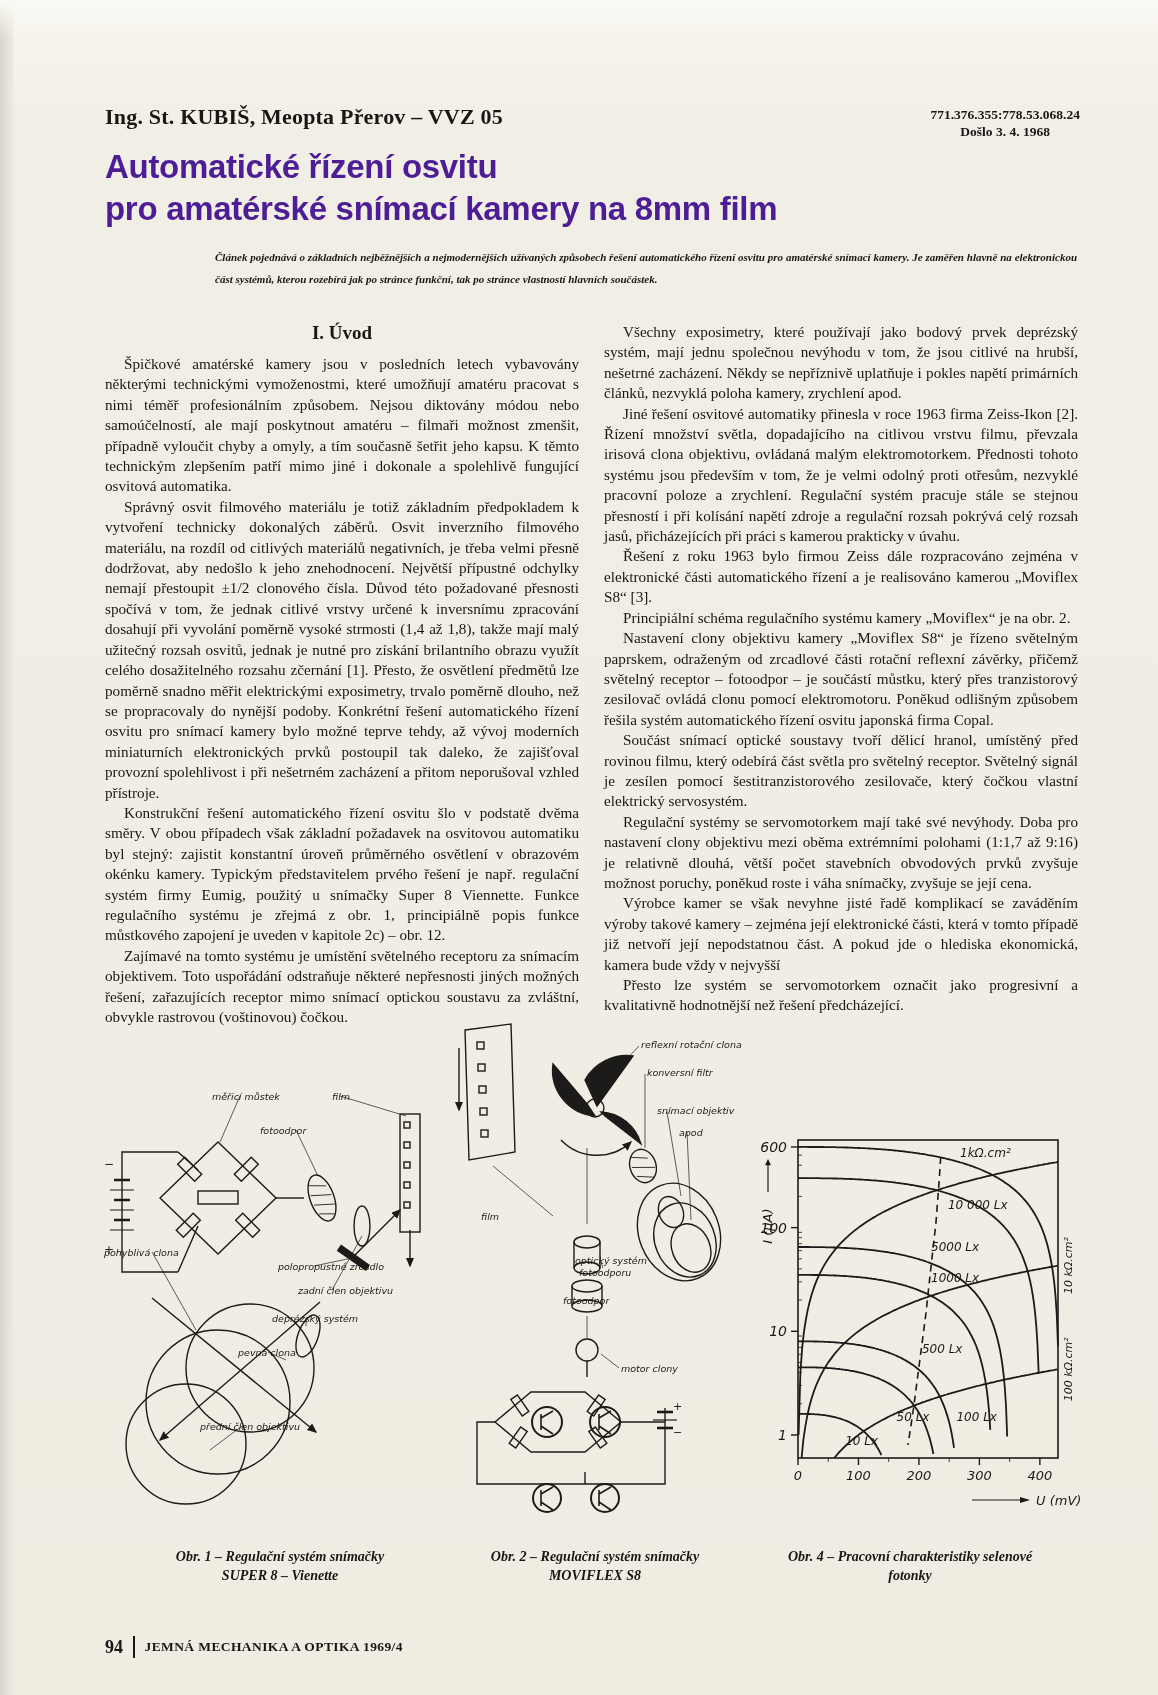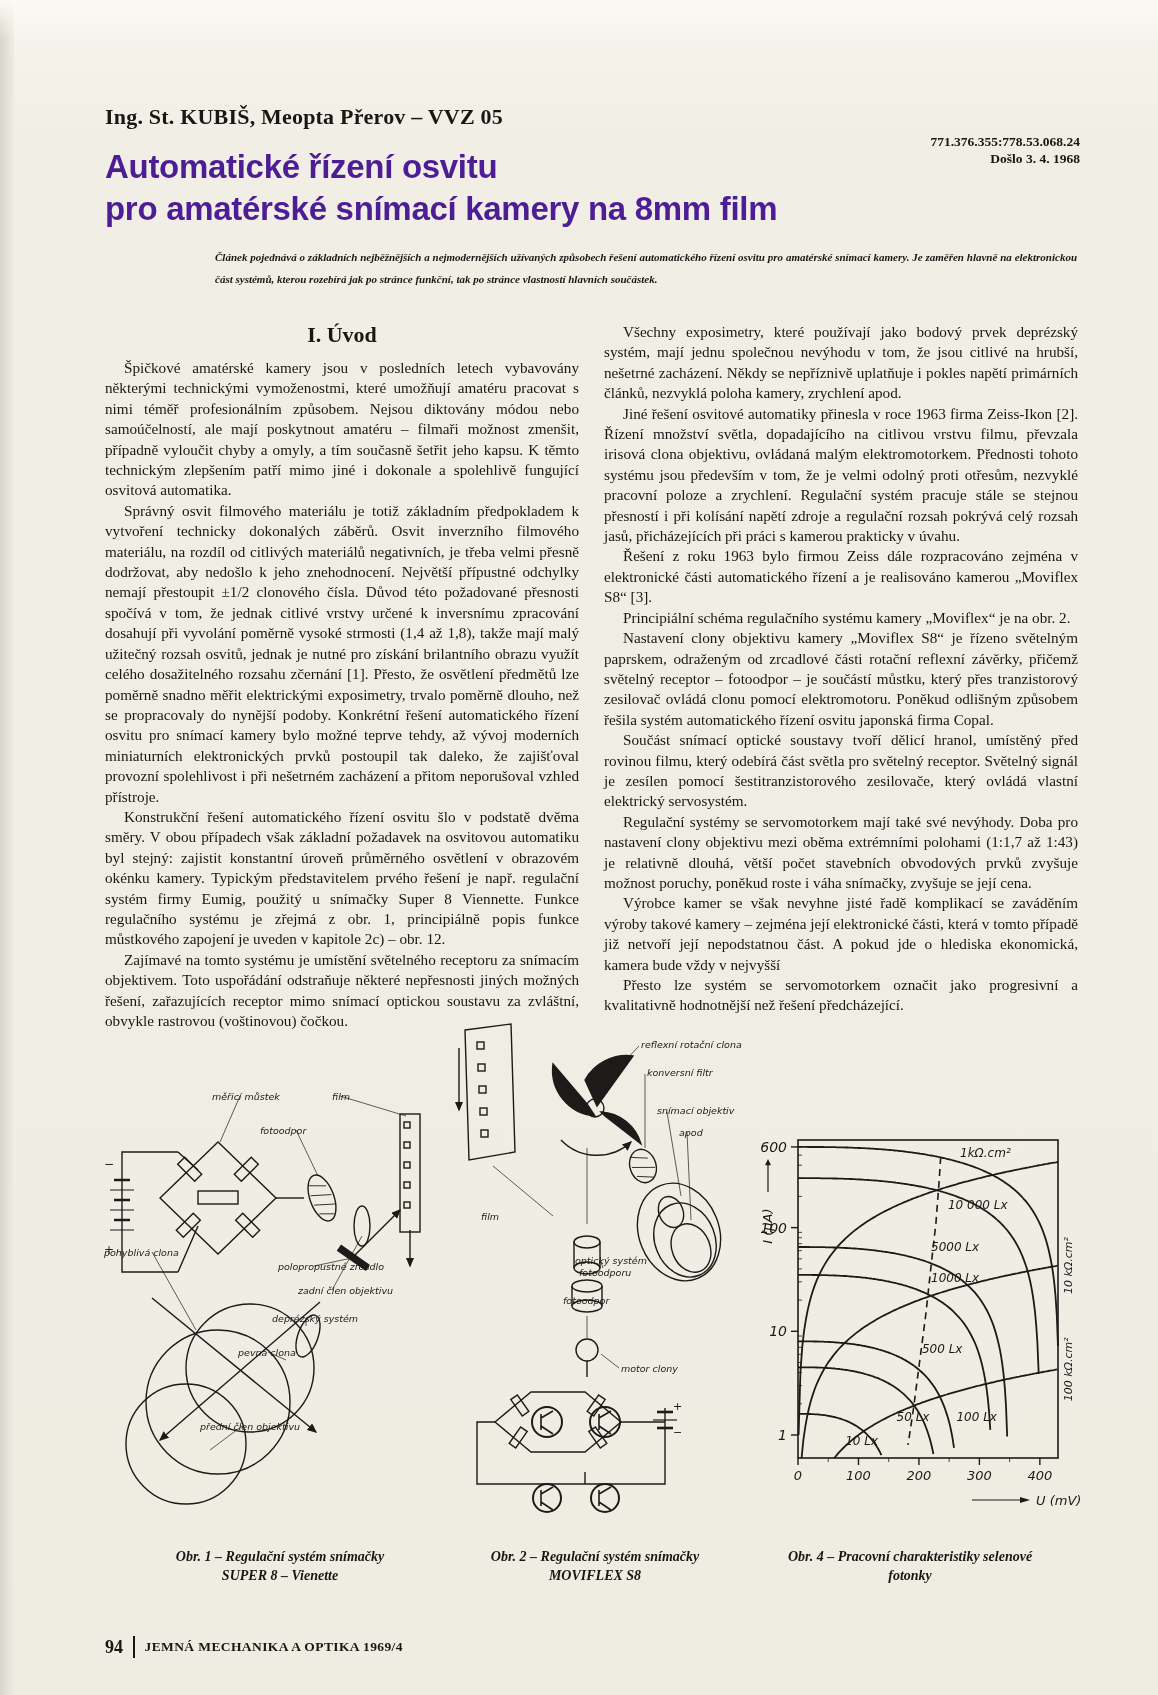--- a/index.html
+++ b/index.html
@@ -8,29 +8,29 @@
     background:linear-gradient(180deg,#f7f5ee 0%,#f1eee5 8%,#f0ede4 60%,#efece2 100%);
     font-family:"Liberation Serif","DejaVu Serif",serif;
     color:#181715;overflow:hidden;
   }
   .scan-edge{position:absolute;left:0;top:0;bottom:0;width:14px;
     background:linear-gradient(90deg,#d8d5cc,#efece2);}
   .scan-top{position:absolute;left:0;top:0;right:0;height:40px;
     background:linear-gradient(180deg,#faf9f4,rgba(250,249,244,0));}
   .header{position:absolute;left:105px;right:78px;top:104px;}
   .author{font-weight:bold;font-size:22px;letter-spacing:.2px;}
-  .codes{position:absolute;right:0;top:2px;text-align:right;font-weight:bold;font-size:13.5px;line-height:17px;margin-top:27px;}
+  .codes{position:absolute;right:0;top:2px;text-align:center;font-weight:bold;font-size:13.5px;line-height:17px;}
   .title{position:absolute;left:105px;top:146px;
     font-family:"Liberation Sans","DejaVu Sans",sans-serif;
     font-weight:700;font-size:33px;line-height:42px;letter-spacing:-.3px;color:#4c1d95;}
   .abstract{position:absolute;left:215px;width:862px;top:247px;
     font-style:italic;font-weight:600;font-size:11px;line-height:21.5px;text-align:justify;}
   .cols{position:absolute;left:105px;top:322px;width:973px;display:flex;gap:25px;}
   .col{width:474px;}
-  .sec-head{font-weight:bold;font-size:22px;text-align:center;margin:0 0 10px 0;}
+  .sec-head{font-weight:bold;font-size:19px;text-align:center;margin:0 0 10px 0;}
   .col p{margin:0;font-size:15.2px;line-height:20.4px;text-align:justify;text-indent:19px;}
   .figure{position:absolute;}
   .fig-label{position:absolute;font-family:"DejaVu Sans",sans-serif;font-style:italic;
     font-size:9.5px;line-height:10.5px;color:#1b1a18;white-space:nowrap;}
   .caption{position:absolute;top:1547px;text-align:center;
     font-style:italic;font-weight:bold;font-size:14px;line-height:19px;}
   .footer{position:absolute;left:105px;top:1636px;display:flex;align-items:center;}
   .footer .pg{font-weight:bold;font-size:18px;margin-right:10px;}
   .footer .rule{width:1.5px;height:22px;background:#181715;margin-right:10px;}
   .footer .jr{font-weight:bold;font-size:13.5px;letter-spacing:.4px;}
@@ -70,22 +70,22 @@
       </div>
   </div>
   <div class="col">
     <div>
 
     <p>Všechny exposimetry, které používají jako bodový prvek deprézský systém, mají jednu společnou nevýhodu v tom, že jsou citlivé na hrubší, nešetrné zacházení. Někdy se nepříznivě uplatňuje i pokles napětí primárních článků, nezvyklá poloha kamery, zrychlení apod.</p>
         <p>Jiné řešení osvitové automatiky přinesla v roce 1963 firma Zeiss-Ikon [2]. Řízení množství světla, dopadajícího na citlivou vrstvu filmu, převzala irisová clona objektivu, ovládaná malým elektromotorkem. Přednosti tohoto systému jsou především v tom, že je velmi odolný proti otřesům, nezvyklé pracovní poloze a zrychlení. Regulační systém pracuje stále se stejnou přesností i při kolísání napětí zdroje a regulační rozsah pokrývá celý rozsah jasů, přicházejících při práci s kamerou prakticky v úvahu.</p>
         <p>Řešení z roku 1963 bylo firmou Zeiss dále rozpracováno zejména v elektronické části automatického řízení a je realisováno kamerou „Moviflex S8“ [3].</p>
         <p>Principiální schéma regulačního systému kamery „Moviflex“ je na obr. 2.</p>
         <p>Nastavení clony objektivu kamery „Moviflex S8“ je řízeno světelným paprskem, odraženým od zrcadlové části rotační reflexní závěrky, přičemž světelný receptor – fotoodpor – je součástí můstku, který přes tranzistorový zesilovač ovládá clonu pomocí elektromotoru. Poněkud odlišným způsobem řešila systém automatického řízení osvitu japonská firma Copal.</p>
-        <p>Součást snímací optické soustavy tvoří dělicí hranol, umístěný před rovinou filmu, který odebírá část světla pro světelný receptor. Světelný signál je zesílen pomocí šestitranzistorového zesilovače, který ovládá vlastní elektrický servosystém.</p>
-        <p>Regulační systémy se servomotorkem mají také své nevýhody. Doba pro nastavení clony objektivu mezi oběma extrémními polohami (1:1,7 až 1:43) je relativně dlouhá, větší počet stavebních obvodových prvků zvyšuje možnost poruchy, poněkud roste i váha snímačky, zvyšuje se její cena.</p>
+        <p>Součást snímací optické soustavy tvoří dělicí hranol, umístěný před rovinou filmu, který odebírá část světla pro světelný receptor. Světelný signál je zesílen pomocí šestitranzistorového zesilovače, který čočkou vlastní elektrický servosystém.</p>
+        <p>Regulační systémy se servomotorkem mají také své nevýhody. Doba pro nastavení clony objektivu mezi oběma extrémními polohami (1:1,7 až 9:16) je relativně dlouhá, větší počet stavebních obvodových prvků zvyšuje možnost poruchy, poněkud roste i váha snímačky, zvyšuje se její cena.</p>
         <p>Výrobce kamer se však nevyhne jisté řadě komplikací se zaváděním výroby takové kamery – zejména její elektronické části, která v tomto případě již netvoří její nepodstatnou část. A pokud jde o hlediska ekonomická, kamera bude vždy v nejvyšší</p>
         <p>Přesto lze systém se servomotorkem označit jako progresivní a kvalitativně hodnotnější než řešení předcházející.</p>
       </div>
   </div>
 </div>
 
 <div class="figure" id="fig1" style="left:100px;top:1030px;width:360px;height:500px;">
   <svg width="360" height="500" viewBox="0 0 360 500">
     <g stroke="#1c1b19" stroke-width="1.4" fill="none">
 

